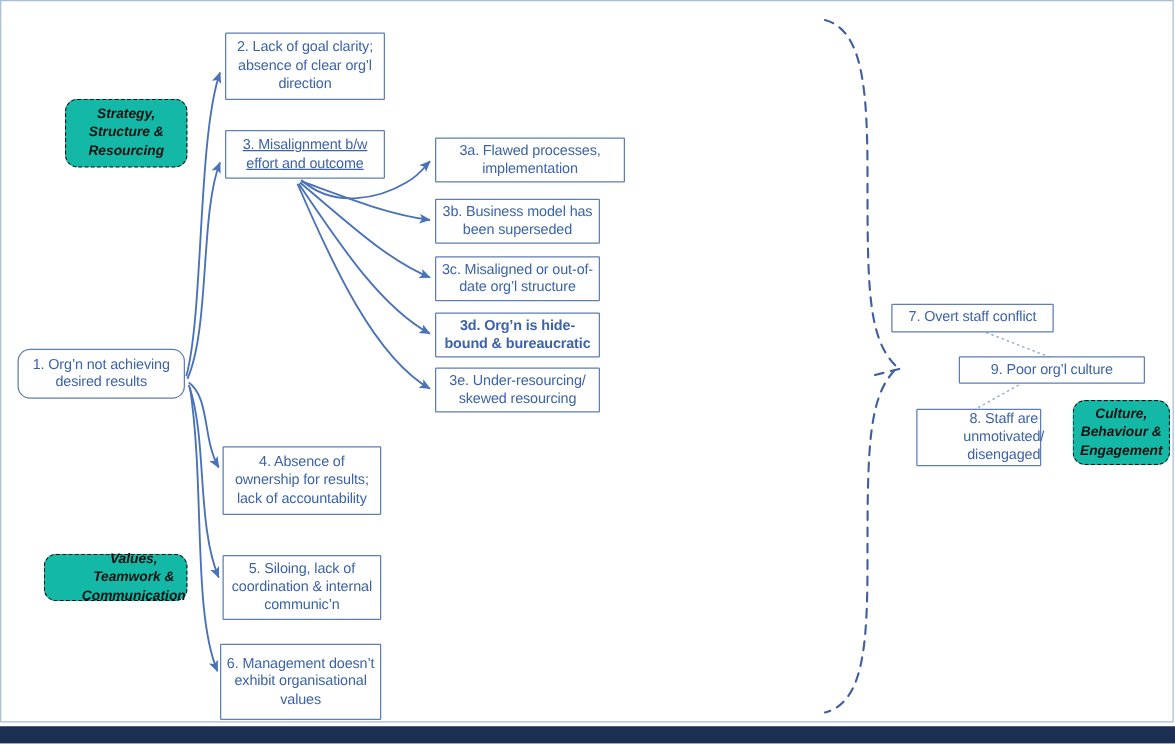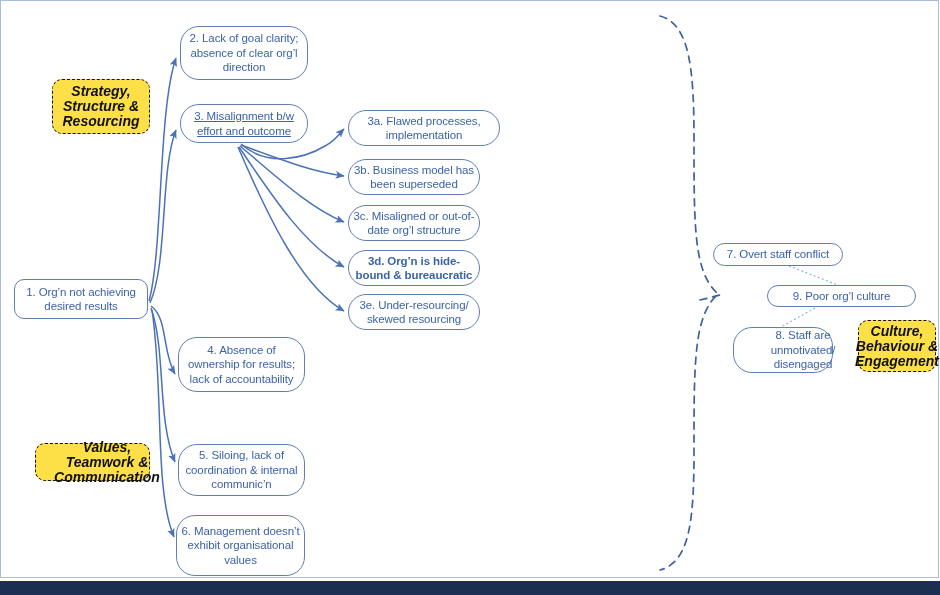--- a/index.html
+++ b/index.html
@@ -38,45 +38,45 @@
   #connectors {
     position: absolute;
     left: 0; top: 0;
     width: 940px;
     height: 595px;
   }
   .node {
     position: absolute;
     box-sizing: border-box;
     border: 1.6px solid #5f7fb3;
-    border-radius: 19px;
+    border-radius: 1px;
     background: #ffffff;
     color: #3c63a8;
     font-size: 11.5px;
     line-height: 14.5px;
     text-align: center;
     display: flex;
     align-items: center;
     justify-content: center;
     padding: 2px 4px;
     letter-spacing: -0.1px;
   }
   .node.root {
     border-radius: 10px;
   }
   .cat-label {
     position: absolute;
     box-sizing: border-box;
     border: 1.7px dashed #111111;
     border-radius: 10px;
-    background: #fde047;
+    background: #14b8a6;
     color: #111111;
     font-style: italic;
     font-weight: bold;
-    font-size: 14px;
+    font-size: 11px;
     line-height: 15px;
     text-align: center;
     display: flex;
     align-items: center;
     justify-content: center;
     padding: 2px 5px;
   }
 </style>
 </head>
 <body>
@@ -135,21 +135,21 @@
   <div class="node" style="left:348px; top:110px; width:152px; height:36px;">3a. Flawed processes, implementation</div>
 
   <div class="node" style="left:348px; top:159px; width:132px; height:36px;text-align:center;">3b. Business model has been superseded</div>
 
   <div class="node" style="left:348px; top:205px; width:132px; height:36px;">3c. Misaligned or out-of-date org’l structure</div>
 
   <div class="node" style="left:348px; top:250px; width:132px; height:36px;font-weight:bold;">3d. Org’n is hide-bound &amp; bureaucratic</div>
 
   <div class="node" style="left:348px; top:294px; width:132px; height:36px;">3e. Under-resourcing/ skewed resourcing</div>
 
-  <div class="node" style="left:178px; top:337px; width:127px; height:55px;text-align:center;">4. Absence of ownership for results; lack of accountability</div>
+  <div class="node" style="left:178px; top:357px; width:127px; height:55px;text-align:center;">4. Absence of ownership for results; lack of accountability</div>
 
   <div class="node" style="left:178px; top:444px; width:127px; height:52px;">5. Siloing, lack of coordination &amp; internal communic’n</div>
 
   <div class="node" style="left:176px; top:515px; width:129px; height:61px;">6. Management doesn’t exhibit organisational values</div>
 
   <div class="node" style="left:713px; top:243px; width:130px; height:23px;">7. Overt staff conflict</div>
 
   <div class="node" style="left:733px; top:327px; width:100px; height:46px;padding-left:44px;">8. Staff are unmotivated/ disengaged</div>
 
   <div class="node" style="left:767px; top:285px; width:149px; height:22px;">9. Poor org’l culture</div>

